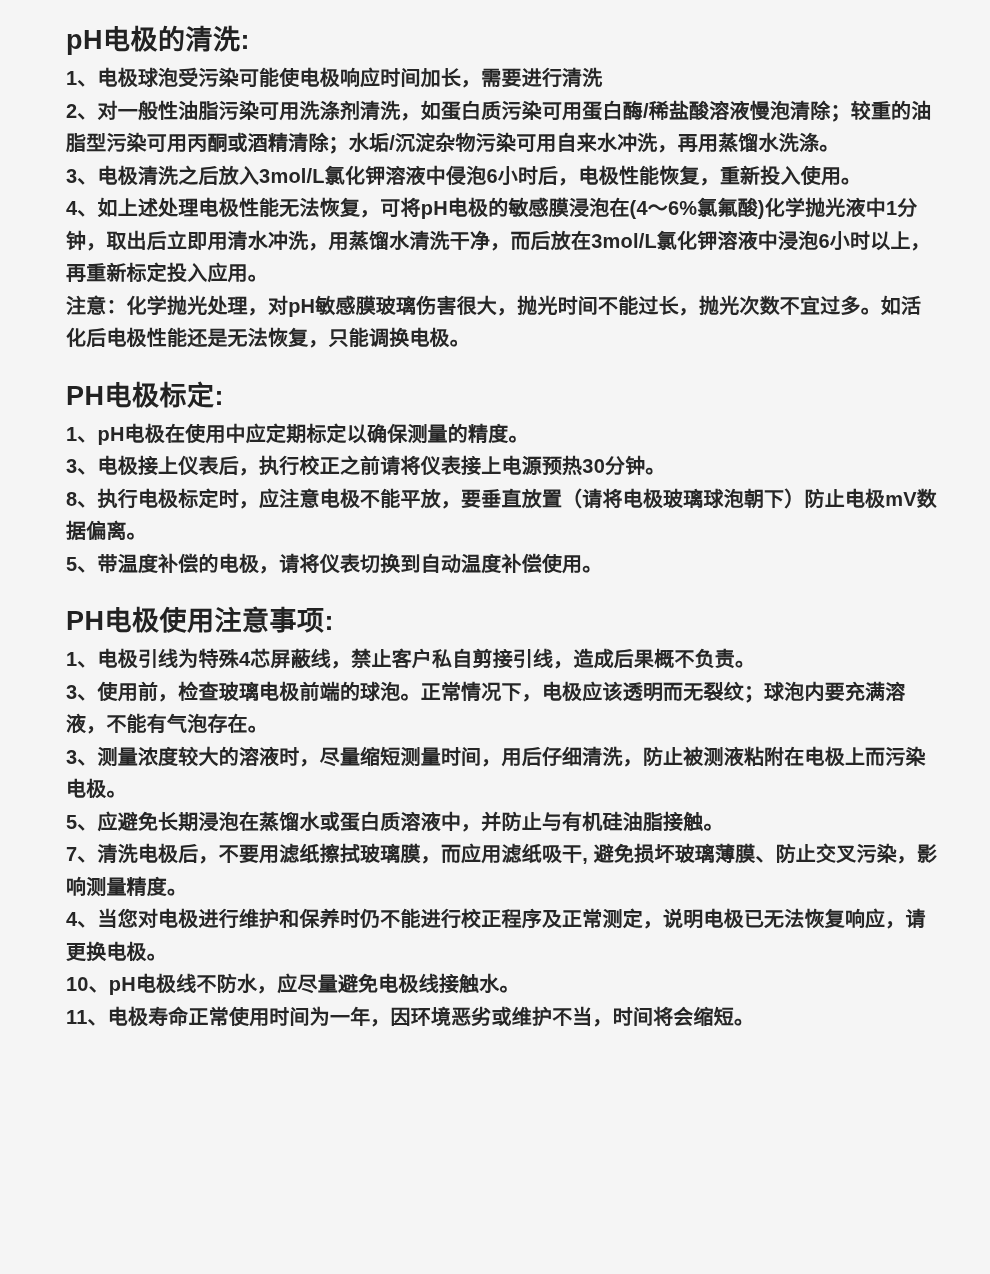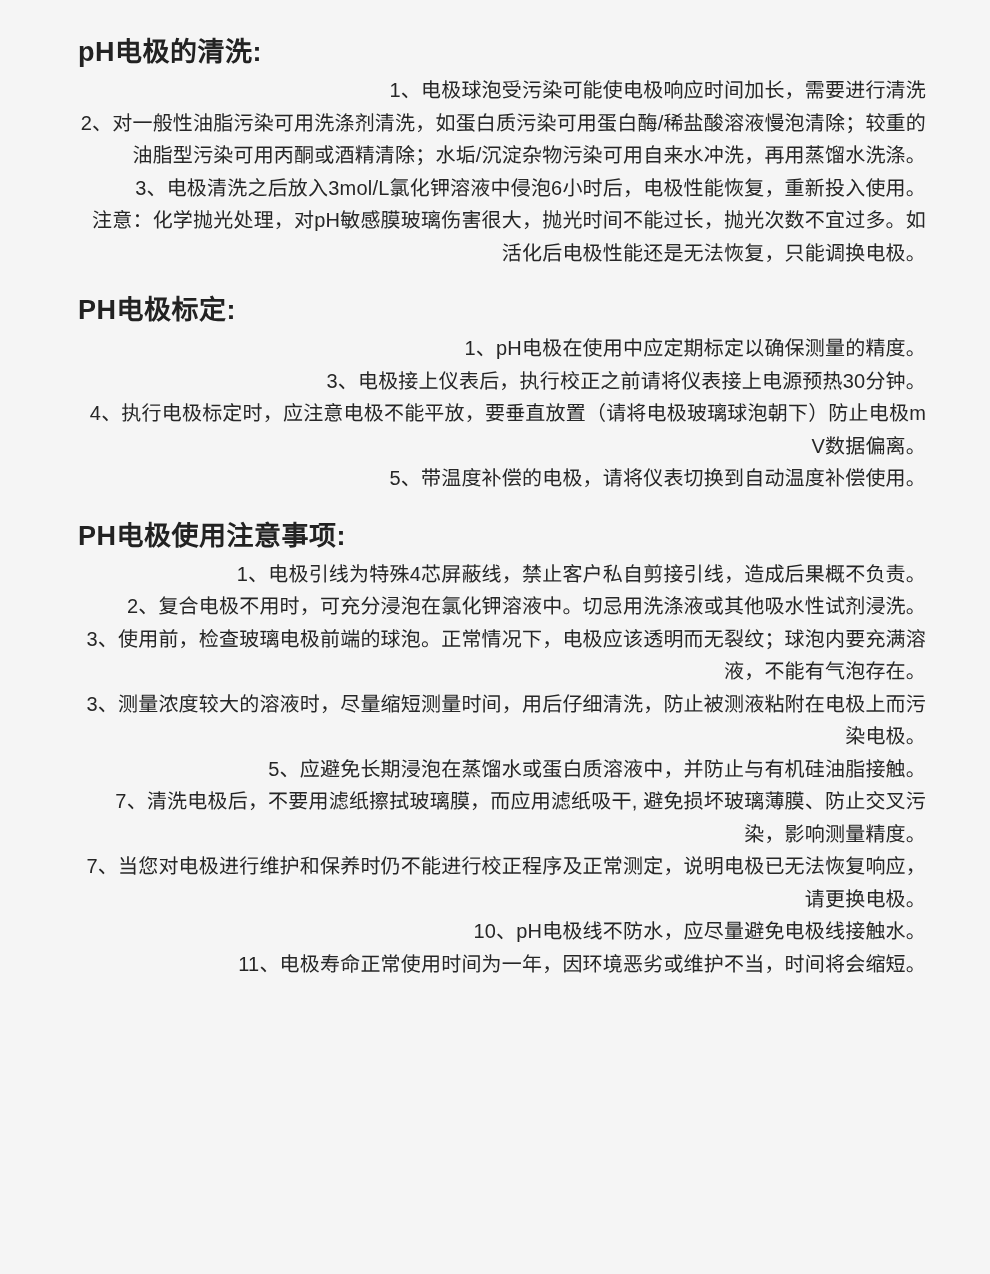--- a/index.html
+++ b/index.html
@@ -12,68 +12,68 @@
     background: #f5f5f5;
     color: #262626;
     font-family: "Liberation Sans", "DejaVu Sans", sans-serif;
     -webkit-font-smoothing: antialiased;
   }
   .doc {
     box-sizing: border-box;
     width: 990px;
     padding: 23px 52px 14px 66px;
   }
-  section.sec { margin: 12px; }
+  section.sec { margin: 0; }
   section.sec + section.sec { margin-top: 24px; }
   h2.sec-title {
     margin: 0 0 4px 0;
     font-size: 27px;
     line-height: 35px;
     font-weight: 700;
     color: #222222;
     letter-spacing: 0.5px;
   }
   p.item {
     margin: 0;
     font-size: 20px;
     line-height: 32.5px;
-    font-weight: 400;
-    text-align: right;
+    font-weight: 700;
+    text-align: left;
     word-break: break-all;
     overflow-wrap: anywhere;
     letter-spacing: 0.2px;
   }
 </style>
 </head>
 <body>
 
 <main class="doc">
 
   <section class="sec">
     <h2 class="sec-title">pH电极的清洗:</h2>
     <p class="item">1、电极球泡受污染可能使电极响应时间加长，需要进行清洗</p>
     <p class="item">2、对一般性油脂污染可用洗涤剂清洗，如蛋白质污染可用蛋白酶/稀盐酸溶液慢泡清除；较重的油脂型污染可用丙酮或酒精清除；水垢/沉淀杂物污染可用自来水冲洗，再用蒸馏水洗涤。</p>
     <p class="item">3、电极清洗之后放入3mol/L氯化钾溶液中侵泡6小时后，电极性能恢复，重新投入使用。</p>
+    <p class="item">4、如上述处理电极性能无法恢复，可将pH电极的敏感膜浸泡在(4～6%氯氟酸)化学抛光液中1分钟，取出后立即用清水冲洗，用蒸馏水清洗干净，而后放在3mol/L氯化钾溶液中浸泡6小时以上，再重新标定投入应用。</p>
     <p class="item">注意：化学抛光处理，对pH敏感膜玻璃伤害很大，抛光时间不能过长，抛光次数不宜过多。如活化后电极性能还是无法恢复，只能调换电极。</p>
   </section>
 
   <section class="sec">
     <h2 class="sec-title">PH电极标定:</h2>
     <p class="item">1、pH电极在使用中应定期标定以确保测量的精度。</p>
     <p class="item">3、电极接上仪表后，执行校正之前请将仪表接上电源预热30分钟。</p>
-    <p class="item">4、执行电极标定时，应注意电极不能平放，要垂直放置（请将电极玻璃球泡朝下）防止电极mV数据偏离。</p>
+    <p class="item">8、执行电极标定时，应注意电极不能平放，要垂直放置（请将电极玻璃球泡朝下）防止电极mV数据偏离。</p>
     <p class="item">5、带温度补偿的电极，请将仪表切换到自动温度补偿使用。</p>
   </section>
 
   <section class="sec">
     <h2 class="sec-title">PH电极使用注意事项:</h2>
     <p class="item">1、电极引线为特殊4芯屏蔽线，禁止客户私自剪接引线，造成后果概不负责。</p>
-    <p class="item">2、复合电极不用时，可充分浸泡在氯化钾溶液中。切忌用洗涤液或其他吸水性试剂浸洗。</p>
     <p class="item">3、使用前，检查玻璃电极前端的球泡。正常情况下，电极应该透明而无裂纹；球泡内要充满溶液，不能有气泡存在。</p>
     <p class="item">3、测量浓度较大的溶液时，尽量缩短测量时间，用后仔细清洗，防止被测液粘附在电极上而污染电极。</p>
     <p class="item">5、应避免长期浸泡在蒸馏水或蛋白质溶液中，并防止与有机硅油脂接触。</p>
     <p class="item">7、清洗电极后，不要用滤纸擦拭玻璃膜，而应用滤纸吸干, 避免损坏玻璃薄膜、防止交叉污染，影响测量精度。</p>
-    <p class="item">7、当您对电极进行维护和保养时仍不能进行校正程序及正常测定，说明电极已无法恢复响应，请更换电极。</p>
+    <p class="item">4、当您对电极进行维护和保养时仍不能进行校正程序及正常测定，说明电极已无法恢复响应，请更换电极。</p>
     <p class="item">10、pH电极线不防水，应尽量避免电极线接触水。</p>
     <p class="item">11、电极寿命正常使用时间为一年，因环境恶劣或维护不当，时间将会缩短。</p>
   </section>
 
 </main>
 
 </body></html>

